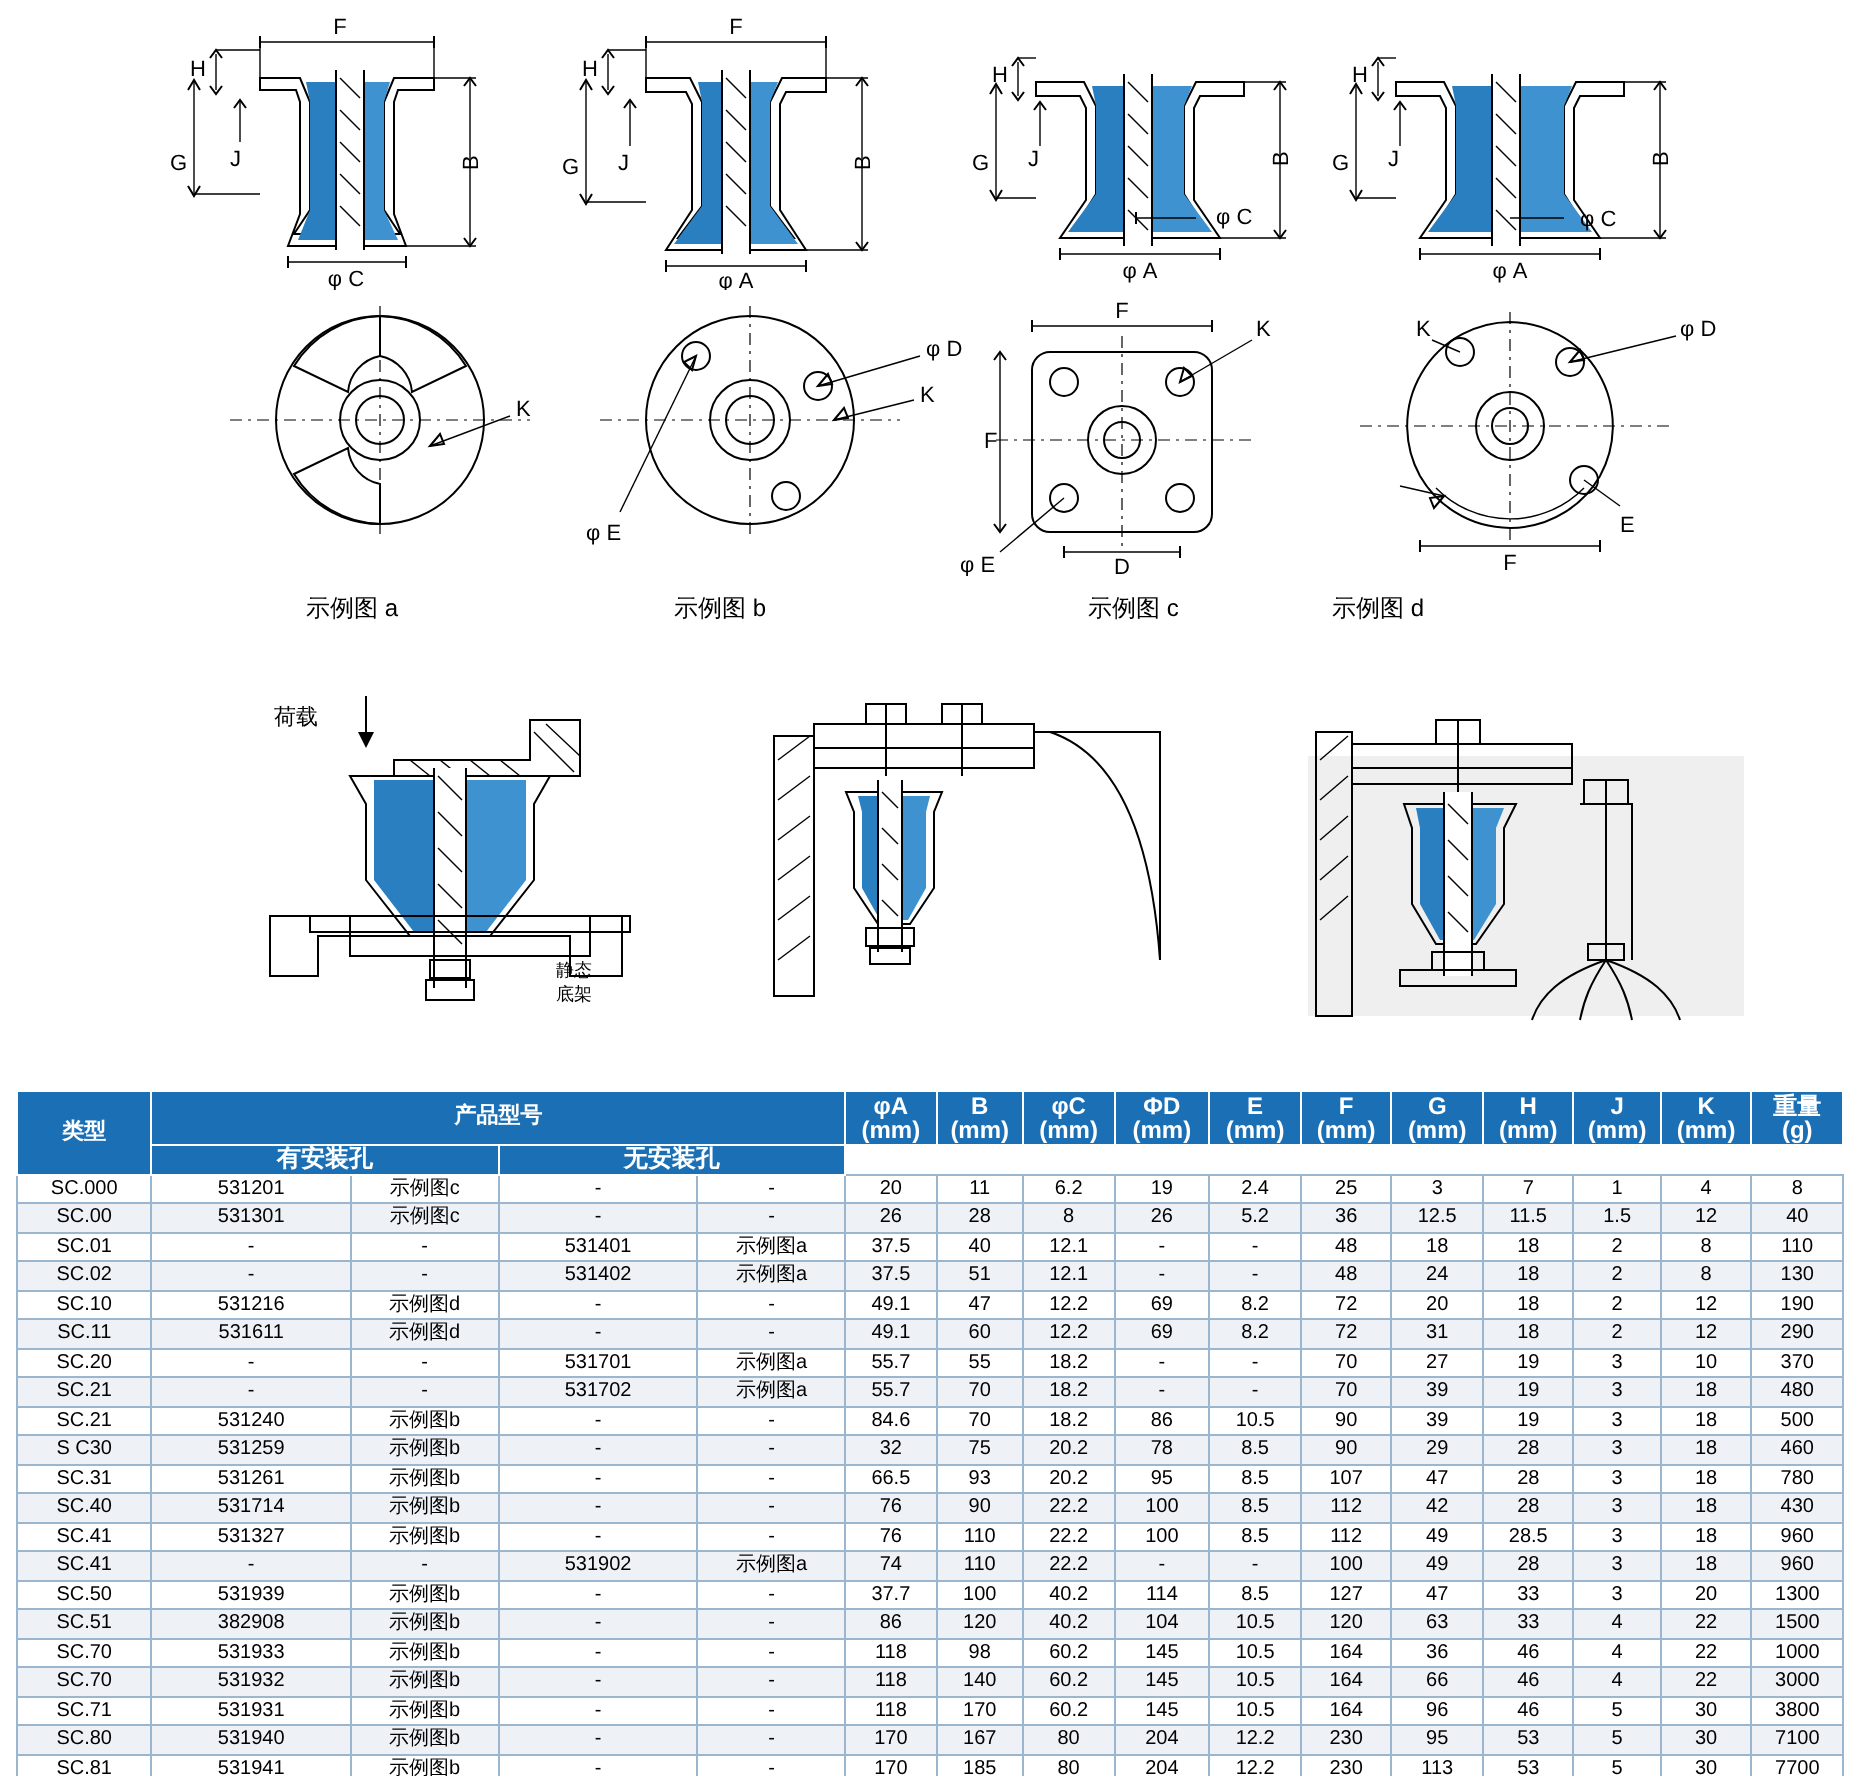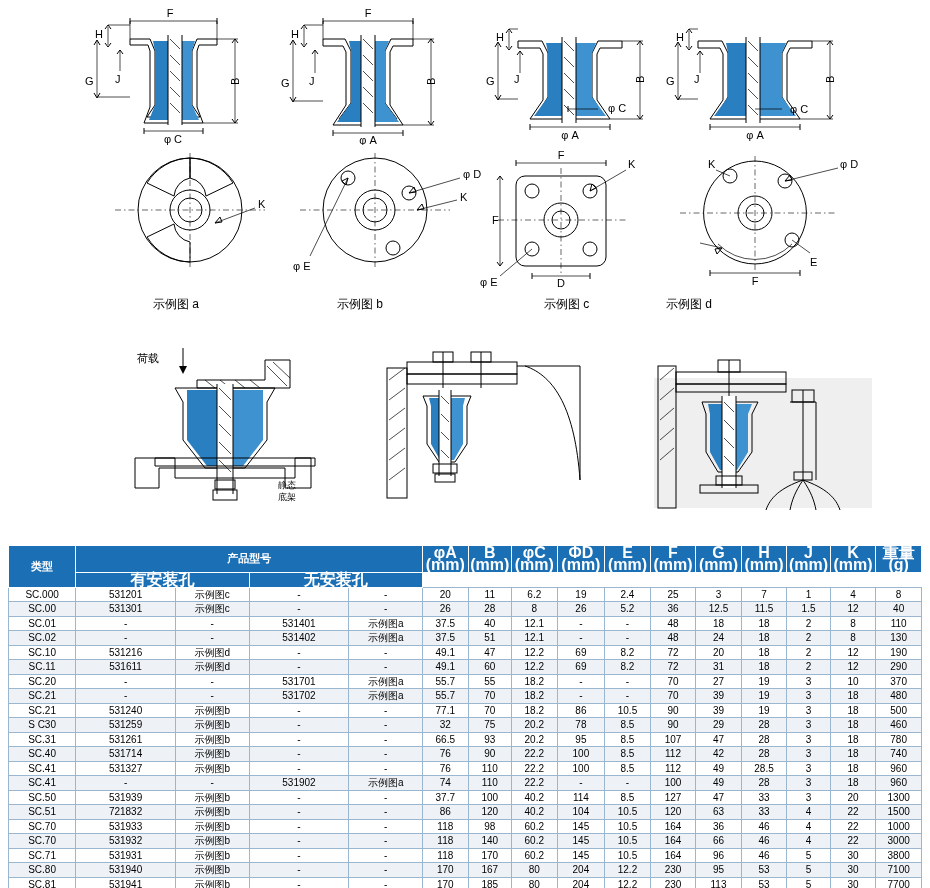--- a/index.html
+++ b/index.html
@@ -32,21 +32,21 @@
   .caption{position:absolute;font-size:12px;color:#000;}
 
   
   .tbl-wrap{position:absolute;left:8px;top:545px;width:914px;}
   table{border-collapse:collapse;width:914px;font-size:10px;}
   th,td{border:1px solid #9bb7cf;text-align:center;padding:0;height:13.5px;line-height:13.5px;}
   thead th{
     background:#1a6fb5;color:#ffffff;font-weight:bold;font-size:11px;
     border:1px solid #ffffff;
   }
-  thead th.sub{font-size:16px;}
+  thead th.sub{font-size:12px;}
   tbody td{background:#ffffff;color:#000;}
   tbody tr.alt td{background:#eef2f6;}
   .hdr-two{line-height:12px;padding:1px 0;}
 </style>
 </head>
 <body>
 
 <div class="page">
 
   <div class="drawings">
@@ -616,21 +616,21 @@
             <td>3</td>
             <td>18</td>
             <td>480</td>
           </tr>
           <tr>
             <td>SC.21</td>
             <td>531240</td>
             <td>示例图b</td>
             <td>-</td>
             <td>-</td>
-            <td>77.1</td>
+            <td>84.6</td>
             <td>70</td>
             <td>18.2</td>
             <td>86</td>
             <td>10.5</td>
             <td>90</td>
             <td>39</td>
             <td>19</td>
             <td>3</td>
             <td>18</td>
             <td>500</td>
@@ -680,21 +680,21 @@
             <td>76</td>
             <td>90</td>
             <td>22.2</td>
             <td>100</td>
             <td>8.5</td>
             <td>112</td>
             <td>42</td>
             <td>28</td>
             <td>3</td>
             <td>18</td>
-            <td>740</td>
+            <td>430</td>
           </tr>
           <tr>
             <td>SC.41</td>
             <td>531327</td>
             <td>示例图b</td>
             <td>-</td>
             <td>-</td>
             <td>76</td>
             <td>110</td>
             <td>22.2</td>
@@ -738,21 +738,21 @@
             <td>8.5</td>
             <td>127</td>
             <td>47</td>
             <td>33</td>
             <td>3</td>
             <td>20</td>
             <td>1300</td>
           </tr>
           <tr class="alt">
             <td>SC.51</td>
-            <td>721832</td>
+            <td>382908</td>
             <td>示例图b</td>
             <td>-</td>
             <td>-</td>
             <td>86</td>
             <td>120</td>
             <td>40.2</td>
             <td>104</td>
             <td>10.5</td>
             <td>120</td>
             <td>63</td>

